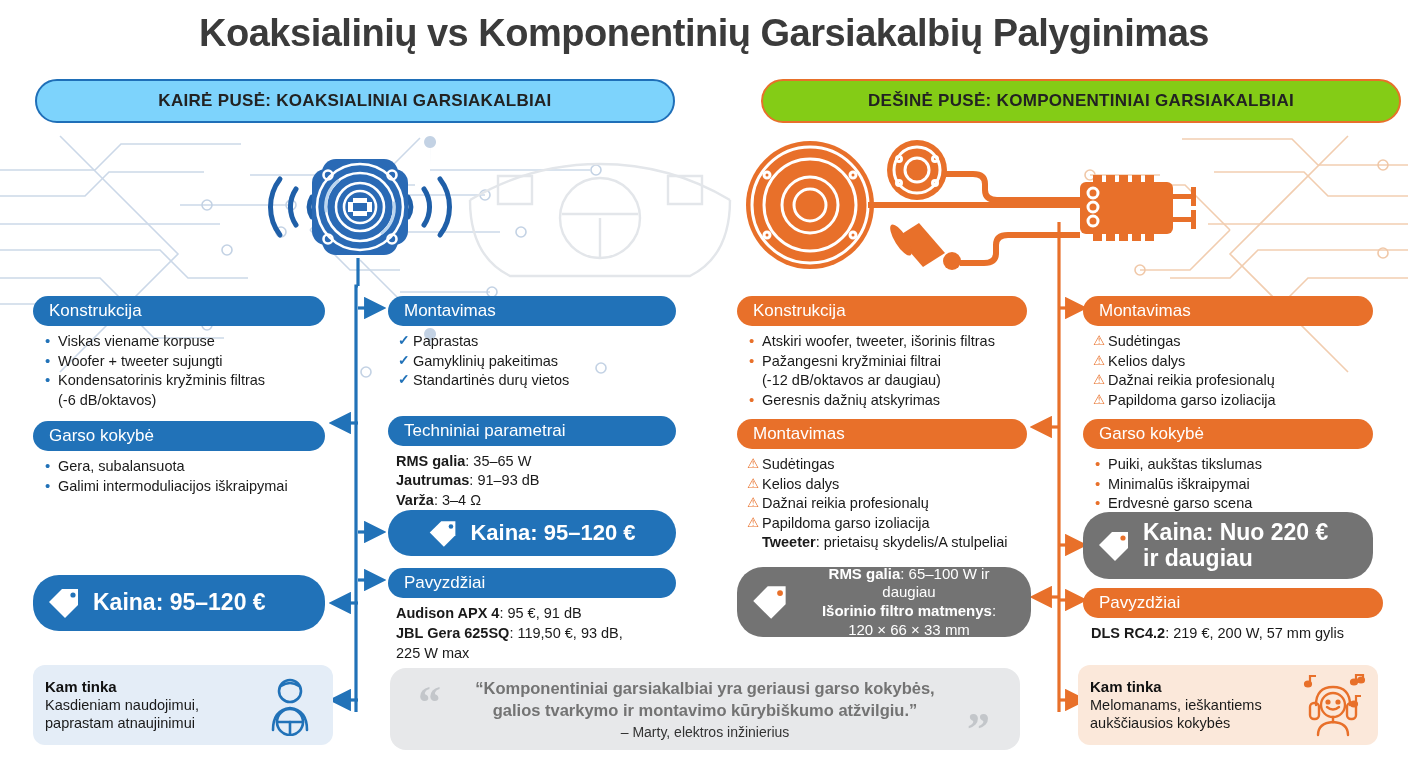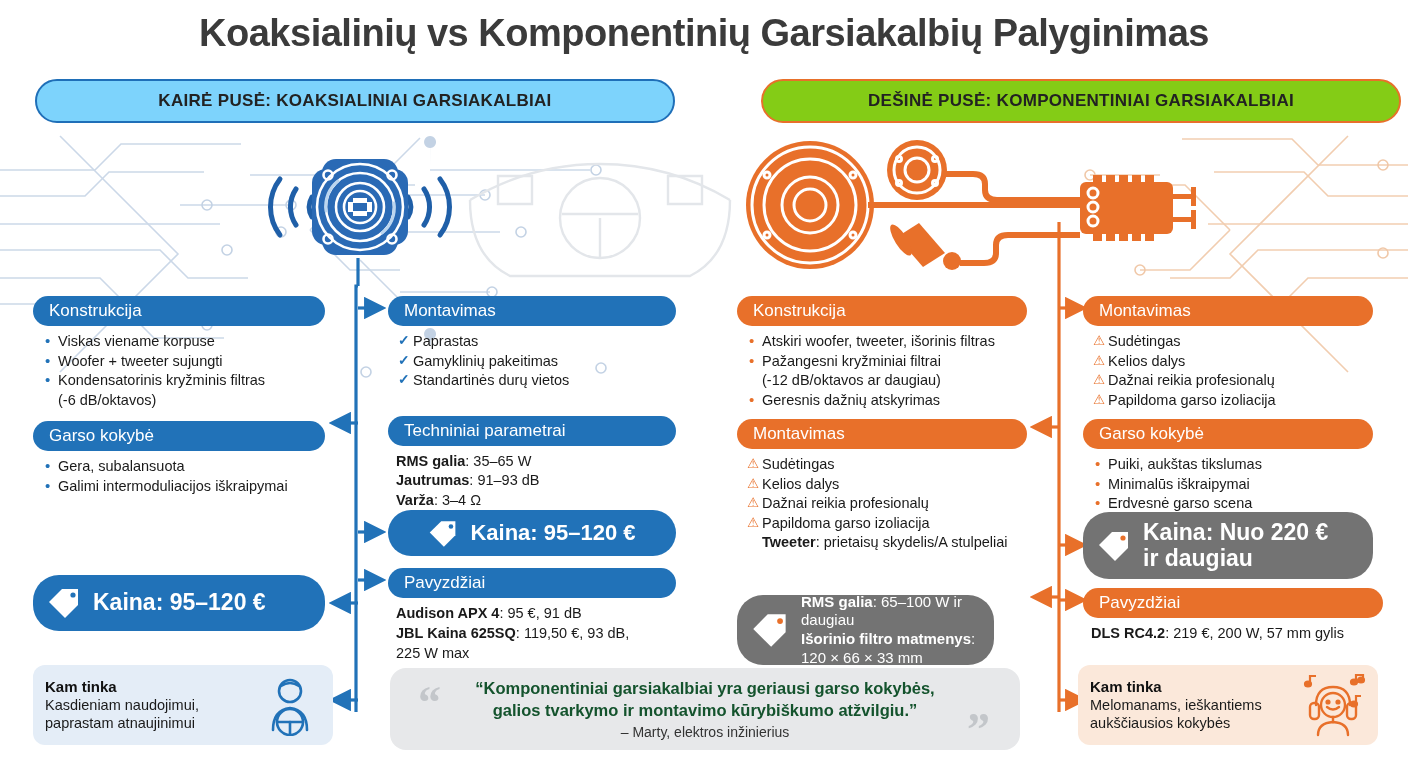--- a/index.html
+++ b/index.html
@@ -98,21 +98,21 @@
   
   .quote {
     position: absolute; left: 390px; top: 668px; width: 630px; height: 82px;
     background: #e7e8ea; border-radius: 16px; z-index: 6;
     display: flex; align-items: center; justify-content: center;
   }
   .quote .qmark { position: absolute; font-size: 46px; color: #c3c6ca; font-weight: bold; font-family: "Liberation Serif", serif; }
   .quote .qmark.open  { left: 28px;  top: 8px; }
   .quote .qmark.close { right: 30px; bottom: -6px; }
   .quote .qbody { text-align: center; padding: 0 56px; }
-  .quote .qtext { font-size: 16.5px; font-weight: bold; color: #14532d; line-height: 1.32; }
+  .quote .qtext { font-size: 16.5px; font-weight: bold; color: #737373; line-height: 1.32; }
   .quote .qauth { font-size: 14px; color: #333; margin-top: 3px; }
 </style>
 </head>
 <body>
 
 <div id="stage">
 
   <svg class="bg-circuit" viewBox="0 0 1408 768">
     <g stroke="#c3d2e4" stroke-width="1.6" fill="none" opacity="0.85">
       <path d="M0 170 h95 l26 -26 h120"></path>
@@ -383,21 +383,21 @@
       <path d="M2 15 L15 2 h16 v16 L18 31 z" fill="#fff" transform="translate(0,-1)"></path>
       <circle cx="26" cy="7" r="2.6" fill="#2172b8"></circle>
     </svg>
     <div class="txt" style="font-size:22px;">Kaina: 95–120 €</div>
   </div>
 
   <div class="col" style="left:388px; top:568px; width:288px;">
     <div class="pill blue">Pavyzdžiai</div>
     <div class="kv">
       <div><b>Audison APX 4</b>: <span>95 €, 91 dB</span></div>
-      <div><b>JBL Kaina 625SQ</b>: <span>119,50 €, 93 dB,</span></div>
+      <div><b>JBL Gera 625SQ</b>: <span>119,50 €, 93 dB,</span></div>
       <div><span>225 W max</span></div>
     </div>
   </div>
 
   <div class="col" style="left:737px; top:296px; width:290px;">
 
     <div class="blk">
       <div class="pill orange">Konstrukcija</div>
       <ul class="lines o">
         <li class="dot">Atskiri woofer, tweeter, išorinis filtras</li>
@@ -412,21 +412,21 @@
       <ul class="lines o">
         <li class="warn">Sudėtingas</li>
         <li class="warn">Kelios dalys</li>
         <li class="warn">Dažnai reikia profesionalų</li>
         <li class="warn">Papildoma garso izoliacija</li>
         <li class="plain"><b>Tweeter</b><span>: prietaisų skydelis/A stulpeliai</span></li>
       </ul>
     </div>
   </div>
 
-  <div class="price orange small" style="position:absolute; left:737px; top:595px; width:257px; height:70px; z-index:6;">
+  <div class="price orange small" style="position:absolute; left:737px; top:567px; width:294px; height:70px; z-index:6;text-align:center;">
     <svg class="tag" width="38" height="34" viewBox="0 0 34 30">
       <path d="M2 15 L15 2 h16 v16 L18 31 z" fill="#fff" transform="translate(0,-1)"></path>
       <circle cx="26" cy="7" r="2.6" fill="#e8702a"></circle>
     </svg>
     <div class="txt">
       <div><b>RMS galia</b><span class="sub">: 65–100 W ir daugiau</span></div>
       <div><b>Išorinio filtro matmenys</b><span class="sub">:</span></div>
       <div class="sub">120 × 66 × 33 mm</div>
     </div>
   </div>

